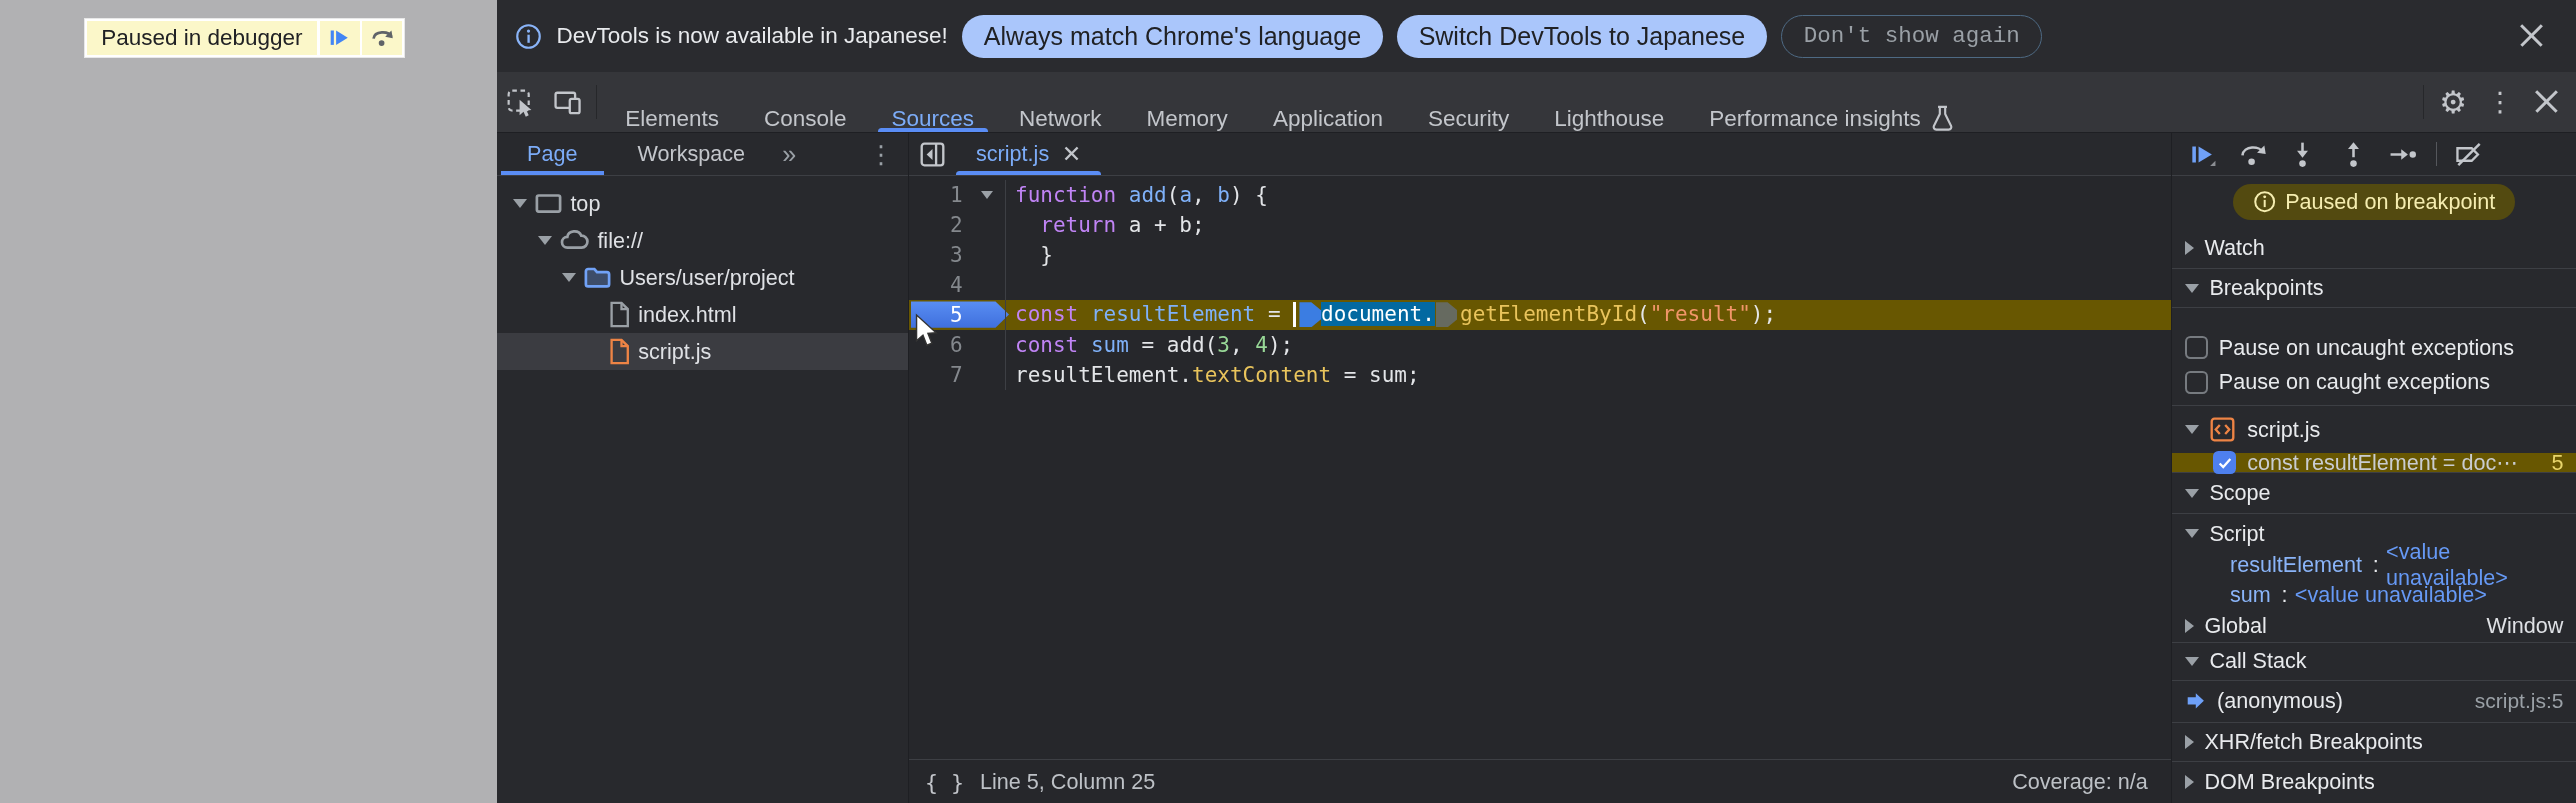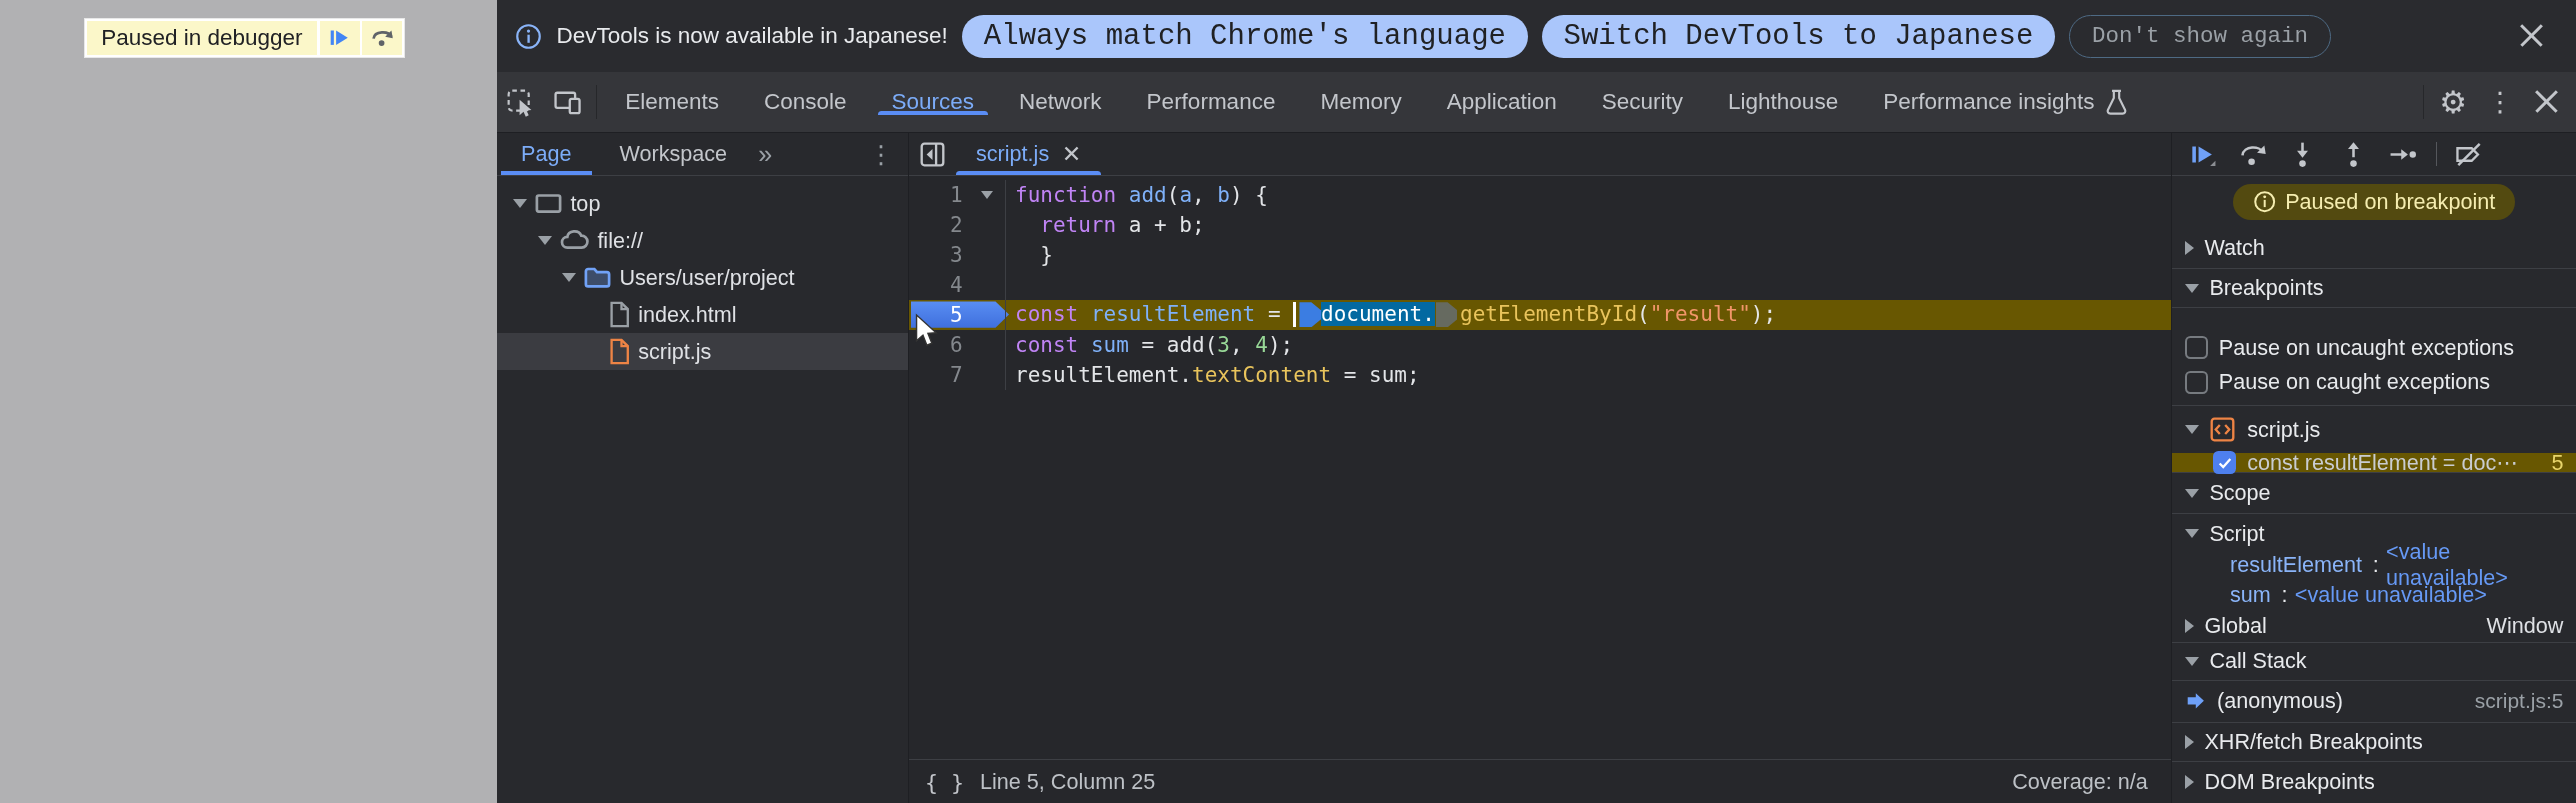--- a/index.html
+++ b/index.html
@@ -22,21 +22,21 @@
 
   
   .devtools{position:absolute;left:497px;top:0;width:2079px;height:804px;background:var(--bg-panel);
     display:flex;flex-direction:column;color:var(--text)}
 
   
   .banner{height:72px;background:var(--bg-banner);display:flex;align-items:center;gap:14.4px;
     padding:0 18px;flex:0 0 auto}
   .banner .msg{font-size:22.5px;color:#e8eaed;white-space:nowrap}
   .pill-btn{background:#aac6fb;color:#202124;border:none;border-radius:899px;height:43px;
-    padding:0 21.6px;font-size:29px;font-family:Liberation Mono, monospace;white-space:nowrap}
+    padding:0 21.6px;font-size:25px;font-family:Liberation Sans, sans-serif;white-space:nowrap}
   .ghost-btn{background:transparent;color:#9aa0a6;border:1.8px solid #4e6a84;border-radius:899px;
     height:43px;padding:0 21.6px;font-size:22.5px;font-family:Liberation Mono, monospace;white-space:nowrap}
   .banner .spacer{flex:1}
   .x-icon{width:27px;height:27px;position:relative}
   .x-icon::before,.x-icon::after{content:"";position:absolute;left:-1.8px;top:11.7px;width:29px;height:2.7px;background:#c3c6cb}
   .x-icon::before{transform:rotate(45deg)}.x-icon::after{transform:rotate(-45deg)}
 
   
   .tabbar{height:61px;background:var(--bg-toolbar);display:flex;align-items:stretch;
     border-bottom:0.9px solid var(--border-dark);flex:0 0 auto}
@@ -50,21 +50,21 @@
   .tabbar .spacer{flex:1}
   .gear-glyph{font-size:31px;color:var(--text-mid);line-height:1}
   .kebab{font-size:27px;color:var(--text-mid);letter-spacing:0}
 
   
   .content{flex:1;display:flex;min-height:0}
 
   
   .navigator{width:412px;flex:0 0 auto;display:flex;flex-direction:column;border-right:0.9px solid var(--border-dark)}
   .nav-tabs{height:43px;display:flex;align-items:center;border-bottom:0.9px solid var(--border);flex:0 0 auto}
-  .nav-tab{padding:0 24px;font-size:21.6px;color:var(--text-mid);height:100%;display:flex;align-items:center;position:relative}
+  .nav-tab{padding:0 30px;font-size:21.6px;color:var(--text-mid);height:100%;display:flex;align-items:center;position:relative}
   .nav-tab.active{color:var(--blue)}
   .nav-tab.active::after{content:"";position:absolute;left:3.6px;right:3.6px;bottom:0;height:3.6px;background:var(--blue-strong)}
   .nav-more{font-size:25px;color:var(--text-dim);padding:0 7.2px}
   .nav-tabs .spacer{flex:1}
   .tree{padding-top:9px}
   .tree-row{height:37px;display:flex;align-items:center;gap:7.2px;font-size:21.6px;color:var(--text)}
   .tree-row.selected{background:var(--sel-row)}
   .tri{width:0;height:0;border-left:7.2px solid transparent;border-right:7.2px solid transparent;
     border-top:9px solid #9aa0a6;flex:0 0 auto}
   .tri-r{width:0;height:0;border-top:7.2px solid transparent;border-bottom:7.2px solid transparent;
@@ -174,35 +174,32 @@
         <path d="M16 14 L16 31 L20.3 27.2 L22.8 32.5 L26 31 L23.6 25.8 L29 25.2 Z" fill="#c3c6cb"></path>
       </svg>
     </div>
     <div class="tool-btn">
       <svg width="32" height="31" viewBox="0 0 36 34">
         <rect x="4" y="6" width="22" height="17" rx="2" fill="none" stroke="#c3c6cb" stroke-width="2.6"></rect>
         <rect x="20" y="13" width="11" height="16" rx="2" fill="#35363a" stroke="#c3c6cb" stroke-width="2.6"></rect>
       </svg>
     </div>
     <div class="vsep"></div>
-    <div style="display:flex;align-items:center">
+    <div style="display:flex;align-items:flex-end">
         <div class="main-tab">
           <span>Elements</span>
         </div>
         <div class="main-tab">
           <span>Console</span>
         </div>
         <div class="main-tab active">
           <span>Sources</span>
         </div>
         <div class="main-tab">
           <span>Network</span>
-        </div>
-        <div class="main-tab">
-          <span>Performance</span>
         </div>
         <div class="main-tab">
           <span>Memory</span>
         </div>
         <div class="main-tab">
           <span>Application</span>
         </div>
         <div class="main-tab">
           <span>Security</span>
         </div>

